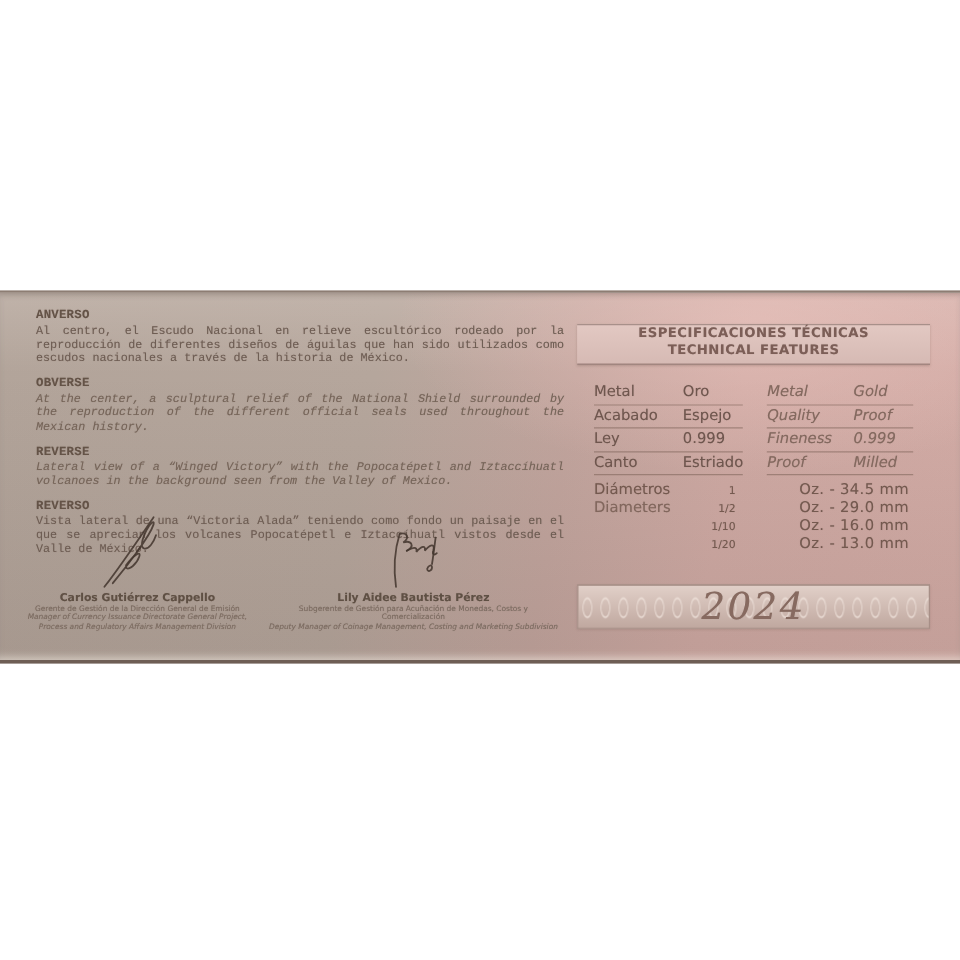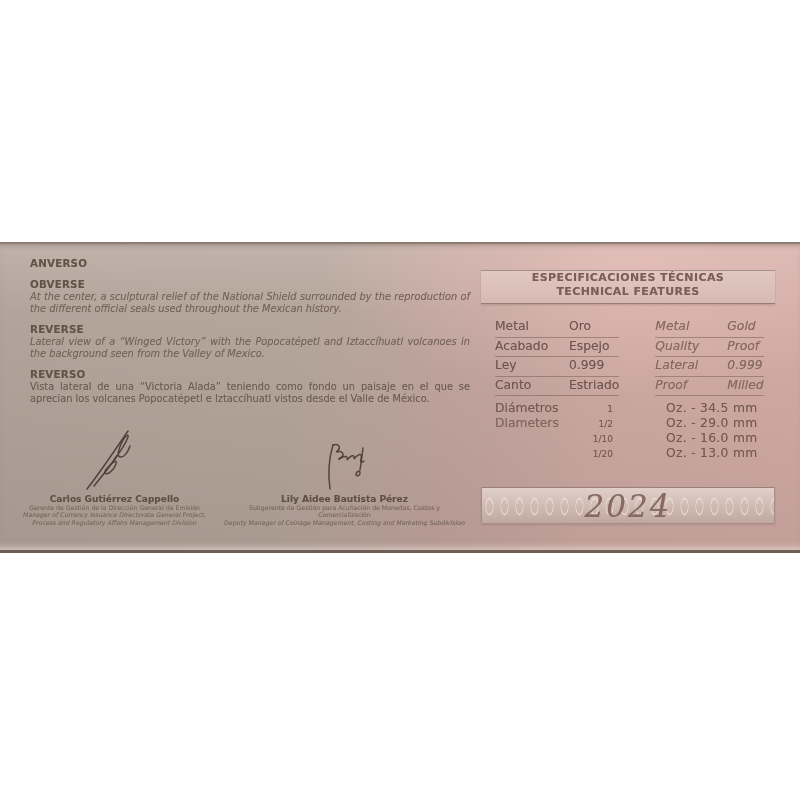--- a/index.html
+++ b/index.html
@@ -15,21 +15,21 @@
       linear-gradient(100deg,#b2a49a 0%,#b5a69c 38%,#c2a59e 58%,#cfaaa4 74%,#d3aca6 100%);
     border-top:2px solid #8d7d73;
     border-bottom:3px solid #6e5e55;
     box-shadow: inset 0 -6px 7px -4px rgba(255,250,240,0.55), inset 0 3px 5px -2px rgba(70,55,48,0.35);
     color:#6b5a50;
   }
   .photo .soft{text-shadow:0 0 0.6px rgba(108,92,82,0.45);}
 
   
   .leftcol{position:absolute;left:30px;top:13px;width:440px;}
-  .sec{margin-bottom:9px;}
+  .sec{margin-bottom:9px;font-family:Liberation Mono, monospace;}
   .sec h4{margin:0;font-size:10.3px;font-weight:bold;letter-spacing:.2px;color:#645347;}
   .sec p{margin:1px 0 0 0;font-size:9.8px;line-height:11.6px;text-align:justify;color:#6e5d53;}
   .sec p.en{font-style:italic;color:#766559;}
 
   
   .sigblock{position:absolute;text-align:center;}
   .sigblock .sigimg{height:68px;display:flex;align-items:flex-end;justify-content:center;}
   .sigblock .name{font-size:9px;font-weight:bold;color:#5f5044;margin-top:2px;}
   .sigblock .title{font-size:6.2px;line-height:7.4px;color:#7c6c61;}
   .sigblock .title.en{font-style:italic;}
@@ -40,21 +40,21 @@
   
   .rpanel{position:absolute;left:481px;top:0;width:294px;height:311px;}
   .spec-head{
     position:absolute;top:26px;left:0;right:0;height:34px;box-sizing:border-box;
     background:linear-gradient(#e2c8c2,#d6bab4);
     border-top:1px solid #a8908a;border-bottom:1px solid #967c76;
     box-shadow:0 1px 2px rgba(90,70,60,.25);
     text-align:center;font-weight:bold;font-size:11px;line-height:14px;
     letter-spacing:.4px;color:#7c5e57;padding-top:0;
   }
-  .tables{position:absolute;top:74px;left:14px;width:266px;display:flex;gap:36px;}
+  .tables{position:absolute;top:74px;left:14px;width:266px;display:flex;gap:20px;}
   .spectable{flex:1;}
   .srow{display:flex;border-bottom:1px solid rgba(122,96,86,.55);height:19.5px;
         box-sizing:border-box;font-size:12.3px;padding-top:1px;}
   .srow .lbl{width:74px;}
   .srow .val{flex:1;}
   .t-es{color:#6f564e;}
   .t-en{color:#84695f;font-style:italic;}
   .t-en .srow .lbl{width:72px;}
 
   .dia{position:absolute;top:157px;left:14px;color:#74594f;}
@@ -82,20 +82,21 @@
 </style>
 </head>
 <body>
 
 <div class="stage">
   <div class="photo">
 
     <div class="leftcol soft">
       <div class="sec">
         <h4>ANVERSO</h4>
+        <p>Al centro, el Escudo Nacional en relieve escultórico rodeado por la reproducción de diferentes diseños de águilas que han sido utilizados como escudos nacionales a través de la historia de México.</p>
       </div>
       <div class="sec">
         <h4>OBVERSE</h4>
         <p class="en">At the center, a sculptural relief of the National Shield surrounded by the reproduction of the different official seals used throughout the Mexican history.</p>
       </div>
       <div class="sec">
         <h4>REVERSE</h4>
         <p class="en">Lateral view of a “Winged Victory” with the Popocatépetl and Iztaccíhuatl volcanoes in the background seen from the Valley of Mexico.</p>
       </div>
       <div class="sec">
@@ -162,21 +163,21 @@
         <div class="spectable t-en">
           <div class="srow">
             <span class="lbl">Metal</span>
             <span class="val">Gold</span>
           </div>
           <div class="srow">
             <span class="lbl">Quality</span>
             <span class="val">Proof</span>
           </div>
           <div class="srow">
-            <span class="lbl">Lateral</span>
+            <span class="lbl">Fineness</span>
             <span class="val">0.999</span>
           </div>
           <div class="srow">
             <span class="lbl">Proof</span>
             <span class="val">Milled</span>
           </div>
         </div>
       </div>
 
       <div class="dia">

